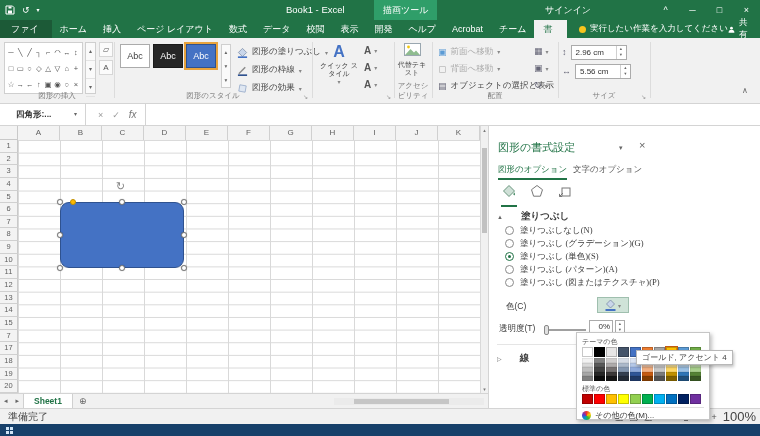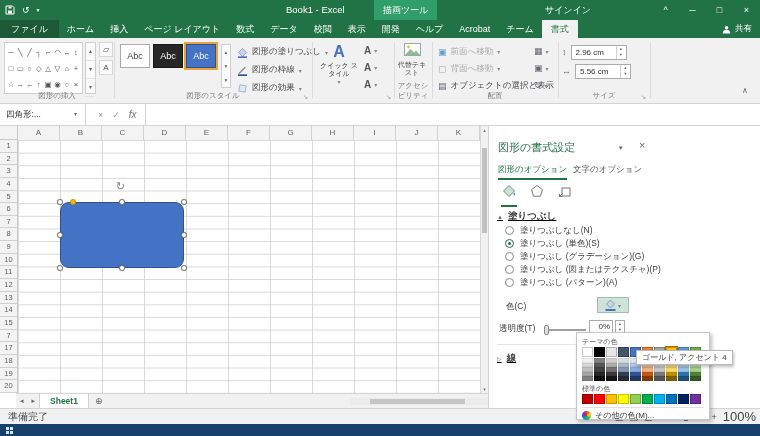--- a/index.html
+++ b/index.html
@@ -70,21 +70,21 @@
 
   .size-row { position:absolute; left:562px; height:16px; display:flex; align-items:center; gap:4px; }
   .size-ic { font-size:9px; color:#667; }
   .spinbox { position:relative; width:56px; height:15px; border:1px solid #ababab; background:#fff; font-size:8px; color:#333; line-height:13px; padding-left:4px; }
   .spin { position:absolute; right:0; top:0; width:10px; height:13px; border-left:1px solid #d0d0d0; display:flex; flex-direction:column; }
   .spin div { flex:1; font-size:4.5px; line-height:6px; text-align:center; color:#666; }
   .collapse-btn { position:absolute; left:742px; top:48px; font-size:8px; color:#666; }
 
   
   .fbar { position:absolute; left:0; top:104px; width:760px; height:22px; background:#fff; border-bottom:1px solid #d4d4d4; }
-  .namebox { position:absolute; left:0; top:0; width:86px; height:21px; border-right:1px solid #d4d4d4; font-size:8.5px; color:#333; line-height:21px; padding-left:6px; }
+  .namebox { position:absolute; left:0; top:0; width:86px; height:21px; border-right:1px solid #d4d4d4; font-size:8.5px; color:#333; line-height:21px; padding-left:16px;font-weight:bold; }
   .nb-dd { position:absolute; left:74px; top:0; font-size:6px; color:#666; line-height:21px; }
   .fbtns { position:absolute; left:90px; top:0; height:21px; display:flex; align-items:center; gap:9px; padding-left:8px; color:#9a9a9a; font-size:9px; border-right:1px solid #d4d4d4; width:56px; }
   .fx { font-style:italic; font-size:10px; color:#777; }
 
   
   .corner { position:absolute; left:0; top:126px; width:18px; height:14px; background:#f3f3f3; border-right:1px solid #c9c9c9; border-bottom:1px solid #c9c9c9; }
   #col-heads { position:absolute; left:18px; top:126px; width:462px; height:14px; display:flex; border-bottom:1px solid #c9c9c9; }
   .chead { width:42px; height:14px; background:#f3f3f3; border-right:1px solid #d0d0d0; font-size:8px; color:#5f5f5f; text-align:center; line-height:14px; }
   #row-heads { position:absolute; left:0; top:140px; width:18px; height:253px; }
   .rhead { width:18px; height:12.65px; background:#f3f3f3; border-bottom:1px solid #d0d0d0; border-right:1px solid #c9c9c9; font-size:7.5px; color:#5f5f5f; text-align:center; line-height:12.65px; }
@@ -93,21 +93,21 @@
   .vscroll .arr { position:absolute; left:0; width:7px; text-align:center; font-size:5px; color:#777; }
   .vthumb { position:absolute; left:1px; top:22px; width:5px; height:85px; background:#c1c1c1; }
 
   
   #shape-rect { position:absolute; left:60px; top:202px; width:124px; height:66px; background:#4472c4; border:1.5px solid #2f528f; border-radius:9px; z-index:5; }
   .handle { position:absolute; width:6px; height:6px; background:#fff; border:1px solid #7a7a7a; border-radius:50%; z-index:6; box-shadow:0 0 1px rgba(0,0,0,.4); }
   .adjust { position:absolute; left:70px; top:199px; width:6px; height:6px; background:#ffb900; border:1px solid #bf8f00; border-radius:50%; z-index:7; }
   .rotate { position:absolute; left:116px; top:180px; font-size:11px; color:#888; z-index:6; }
 
   
-  .tabbar { position:absolute; left:16px; top:393px; width:488px; height:15px; background:#f1f1f1; border-top:1px solid #d4d4d4; display:flex; align-items:stretch; }
+  .tabbar { position:absolute; left:0; top:393px; width:488px; height:15px; background:#f1f1f1; border-top:1px solid #d4d4d4; display:flex; align-items:stretch; }
   .tb-arr { font-size:7px; color:#666; line-height:14px; padding:0 4px; }
   .sheet-tab { background:#fff; color:#217346; font-weight:bold; font-size:8.5px; line-height:14px; padding:0 10px; border-left:1px solid #d0d0d0; border-right:1px solid #d0d0d0; }
   .add-sheet { font-size:9px; color:#666; line-height:14px; padding:0 6px; }
   .hscroll { position:absolute; right:4px; top:4px; width:150px; height:7px; background:#ebebeb; }
   .hthumb { position:absolute; left:20px; top:1px; width:95px; height:5px; background:#c6c6c6; }
 
   
   .statusbar { position:absolute; left:0; top:408px; width:760px; height:16px; background:#f1f1f1; border-top:1px solid #d4d4d4; }
   .ready { position:absolute; left:8px; top:0; font-size:10px; color:#444; line-height:15px; }
   .sb-right { position:absolute; right:4px; top:0; height:15px; display:flex; align-items:center; gap:6px; }
@@ -126,29 +126,29 @@
   .pane { position:absolute; left:488px; top:126px; width:272px; height:282px; background:#fff; border-left:1px solid #d4d4d4; z-index:8; }
   .pane-title { position:absolute; left:9px; top:14px; font-size:11px; color:#217346; }
   .pane-menu { position:absolute; left:130px; top:18px; font-size:7px; color:#666; }
   .pane-close { position:absolute; left:150px; top:13px; font-size:11px; color:#666; }
   .pane-tab { position:absolute; top:38px; font-size:8.5px; }
   .pane-tab.active { color:#217346; border-bottom:2px solid #217346; padding-bottom:2px; }
   .pane-tab.inactive { color:#595959; }
   .pane-icons { position:absolute; left:12px; top:58px; display:flex; gap:12px; }
   .pane-ic { width:16px; text-align:center; }
   .pane-ic.active { border-bottom:2px solid #217346; padding-bottom:3px; }
-  .sect-head { position:absolute; left:8px; display:flex; gap:5px; align-items:center;text-decoration:underline; }
+  .sect-head { position:absolute; left:8px; display:flex; gap:18px; align-items:center; }
   .sect-marker { font-size:6px; color:#666; }
   .sect-title { font-size:9.5px; font-weight:bold; color:#3b3b3b; }
   #fill-options { position:absolute; left:16px; top:98px; width:150px; }
   .radio-row { display:flex; align-items:center; gap:6px; height:13px; }
   .radio { width:9px; height:9px; border:1px solid #8a8a8a; border-radius:50%; background:#fff; position:relative; flex:none; }
   .radio.on { border-color:#217346; }
   .radio.on::after { content:""; position:absolute; left:2px; top:2px; width:3px; height:3px; border-radius:50%; background:#217346; }
-  .radio-label { font-size:8.5px; color:#3b3b3b; white-space:nowrap; }
+  .radio-label { font-size:8.5px; color:#3b3b3b; white-space:nowrap;font-family:Liberation Serif, serif; }
   .color-row-label { position:absolute; left:17px; top:175px; font-size:8.5px; color:#3b3b3b; }
   .color-btn { position:absolute; left:108px; top:171px; width:32px; height:16px; background:#cfe3d8; border:1px solid #9fbfae; display:flex; align-items:center; justify-content:center; gap:2px; }
   .trans-label { position:absolute; left:10px; top:197px; font-size:8.5px; color:#3b3b3b; }
   .slider { position:absolute; left:57px; top:203px; width:40px; height:2px; background:#a0a0a0; }
   .slider-handle { position:absolute; left:-2px; top:-4px; width:5px; height:10px; background:#e1e1e1; border:1px solid #8a8a8a; border-radius:2px; }
   .trans-box { position:absolute; left:100px; top:194px; width:24px; height:14px; border:1px solid #ababab; font-size:8px; color:#333; text-align:right; line-height:12px; padding-right:2px; }
   .trans-spin { position:absolute; left:126px; top:194px; width:10px; height:14px; border:1px solid #ababab; display:flex; flex-direction:column; }
   .trans-spin div { flex:1; font-size:4.5px; line-height:6px; text-align:center; color:#666; }
   .pane-hr { position:absolute; left:8px; top:218px; width:152px; border-top:1px solid #e5e5e5; }
 
@@ -205,20 +205,24 @@
         <div class="rtab">数式</div>
         <div class="rtab">データ</div>
         <div class="rtab">校閲</div>
         <div class="rtab">表示</div>
         <div class="rtab">開発</div>
         <div class="rtab">ヘルプ</div>
         <div class="rtab">Acrobat</div>
         <div class="rtab">チーム</div>
       </div>
     <div class="rtab-active">書式</div>
+    <div class="tellme">
+      <div class="bulb"></div>
+      <span>実行したい作業を入力してください</span>
+    </div>
     <div class="share">
       <svg width="9" height="9" viewBox="0 0 9 9">
           <circle cx="4.5" cy="2.8" r="1.8" fill="#fff"></circle>
           <path d="M0.7 8.6 a3.8 3.8 0 0 1 7.6 0 Z" fill="#fff"></path>
         </svg>
       <span>共有</span>
     </div>
   </div>
 
   <div class="ribbon">
@@ -499,34 +503,34 @@
     <div class="sect-head" style="top:84px">
       <span class="sect-marker">▲</span>
       <span class="sect-title">塗りつぶし</span>
     </div>
     <div id="fill-options">
         <div class="radio-row">
           <div class="radio"></div>
           <div class="radio-label">塗りつぶしなし(N)</div>
         </div>
         <div class="radio-row">
+          <div class="radio"></div>
+          <div class="radio-label">塗りつぶし (グラデーション)(G)</div>
+        </div>
+        <div class="radio-row">
           <div class="radio on"></div>
           <div class="radio-label">塗りつぶし (単色)(S)</div>
         </div>
         <div class="radio-row">
           <div class="radio"></div>
-          <div class="radio-label">塗りつぶし (グラデーション)(G)</div>
+          <div class="radio-label">塗りつぶし (パターン)(A)</div>
         </div>
         <div class="radio-row">
           <div class="radio"></div>
           <div class="radio-label">塗りつぶし (図またはテクスチャ)(P)</div>
-        </div>
-        <div class="radio-row">
-          <div class="radio"></div>
-          <div class="radio-label">塗りつぶし (パターン)(A)</div>
         </div>
       </div>
     <div class="color-row-label">色(C)</div>
     <div class="color-btn">
       <svg width="11" height="12" viewBox="0 0 11 12">
           <path d="M5.5 1 L9.5 5 L5.5 9 L1.5 5 Z" fill="#c9d6ea" stroke="#7a8aa5" stroke-width="0.8"></path>
           <rect x="0.5" y="10" width="10" height="2" fill="#4472C4"></rect>
         </svg>
       <span class="dd">▾</span>
     </div>

